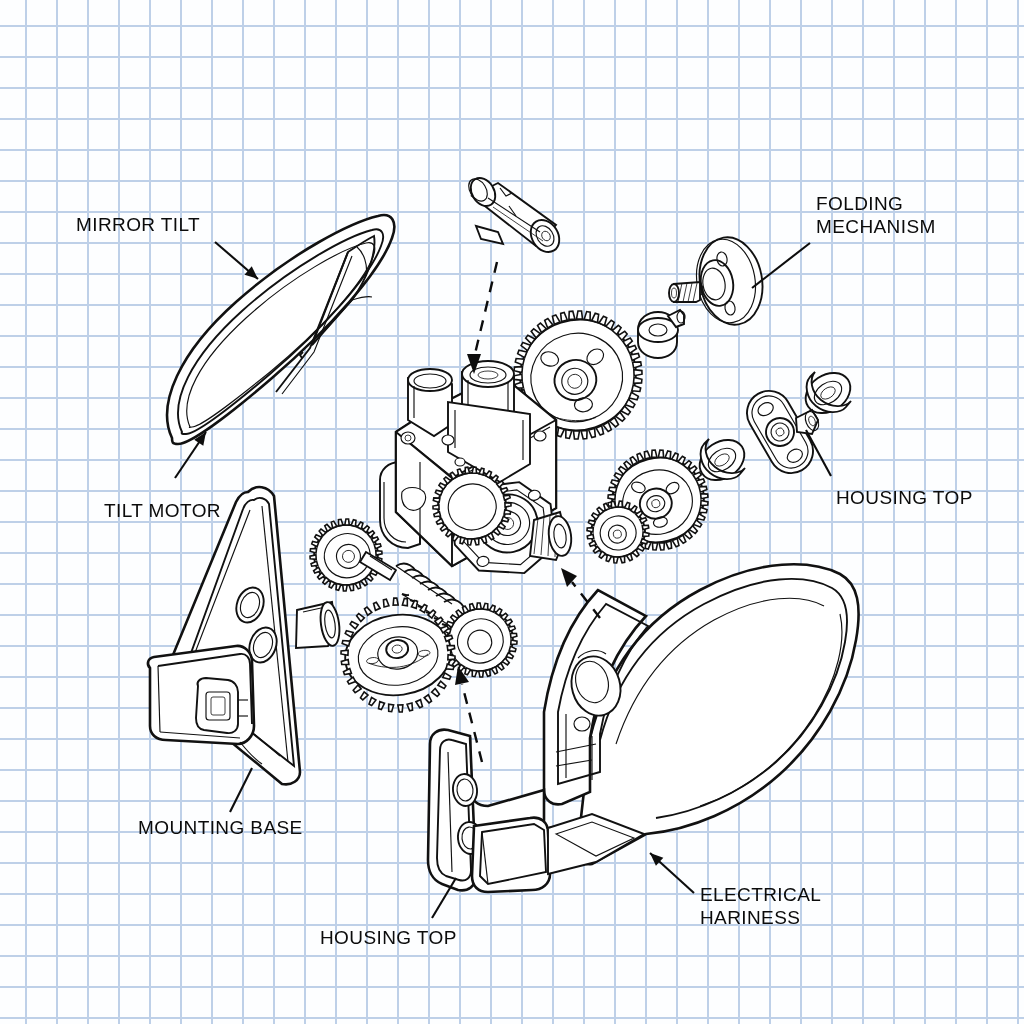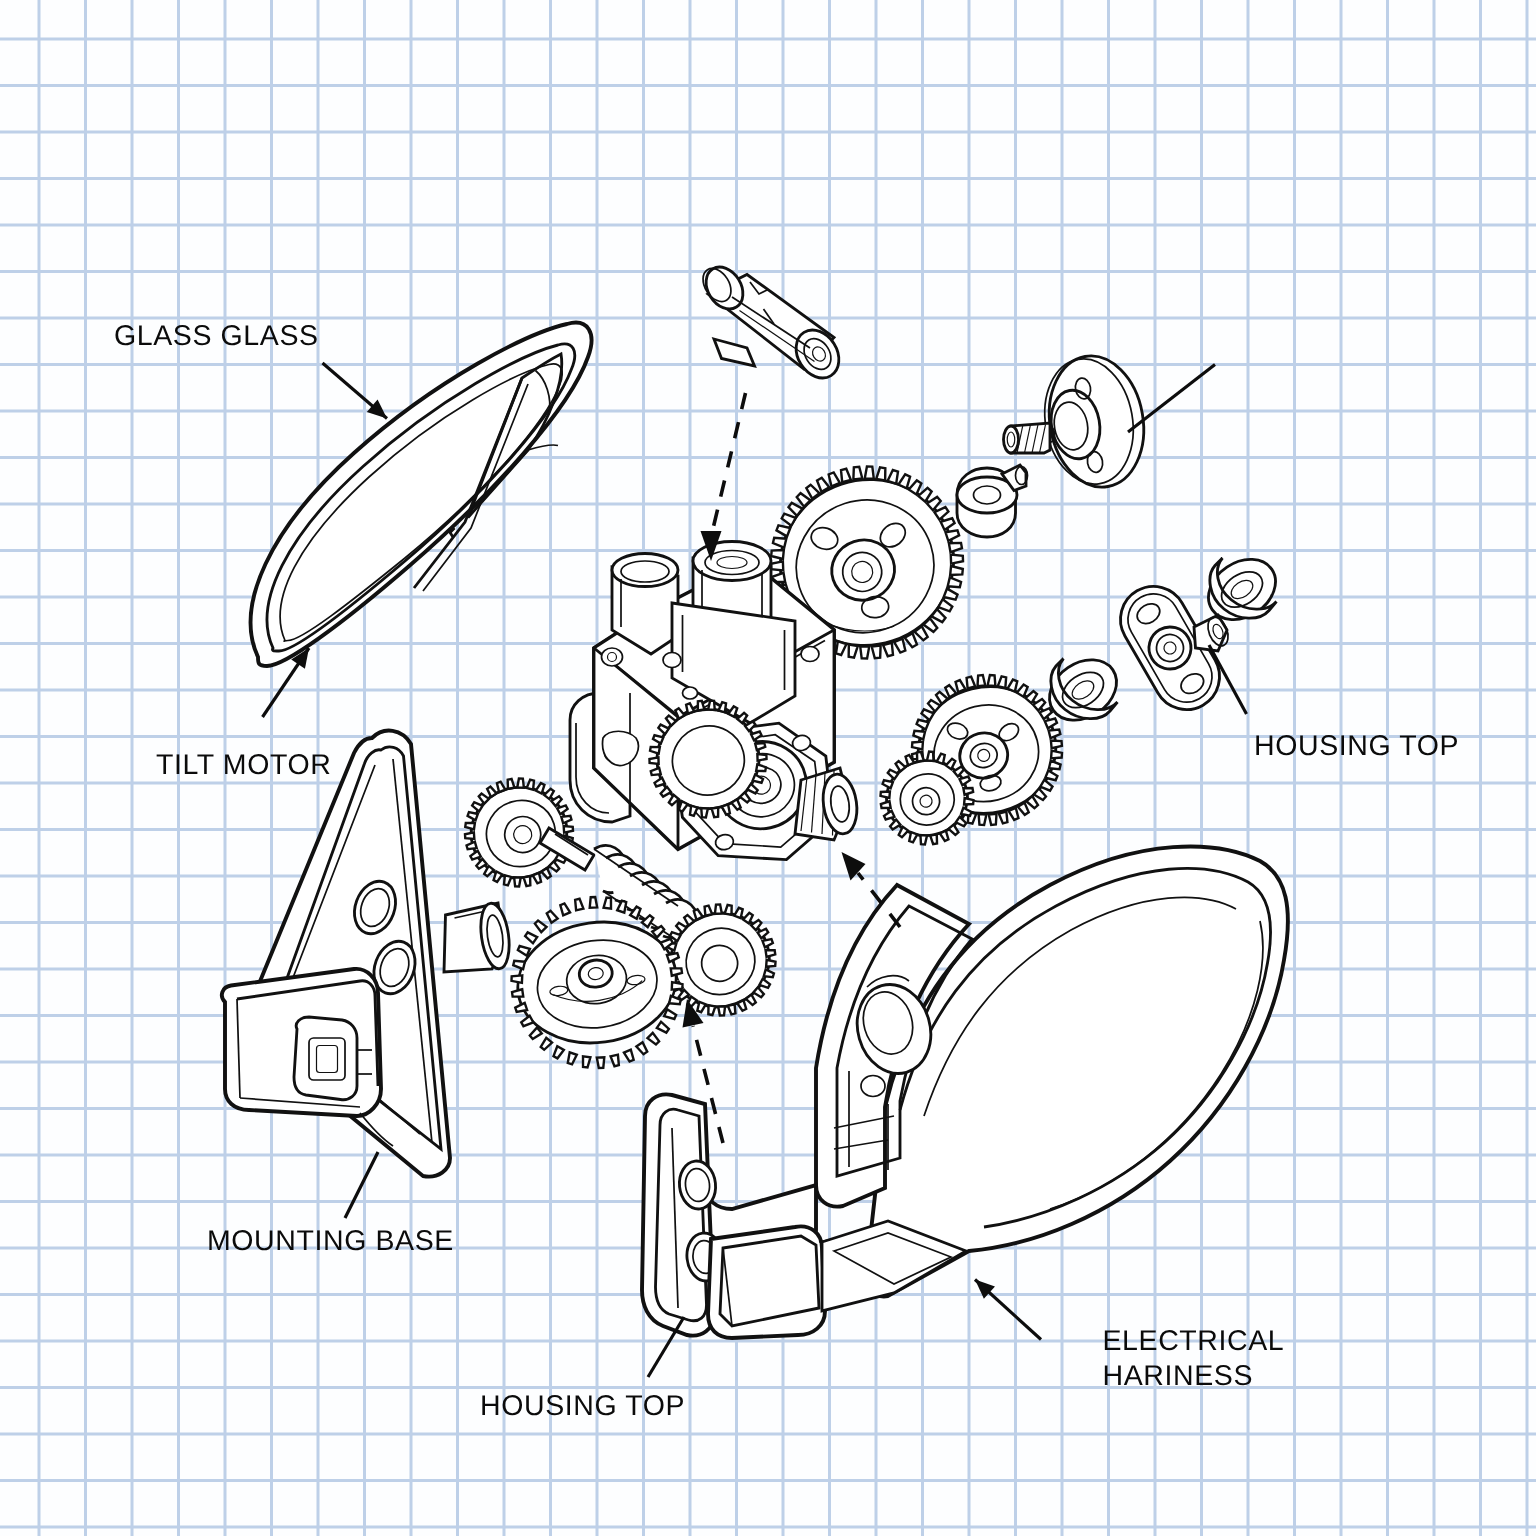--- a/index.html
+++ b/index.html
@@ -703,22 +703,24 @@
         <path d="M206,432 L203.29587034481145,445.8541576000828 L194.1739396413087,439.7067695172874 Z" fill="#0d0d0d"></path>
         <path class="lead" d="M831,476 L806,430"></path>
         <path class="lead" d="M230,812 L252,768"></path>
         <path class="lead" d="M432,918 L456,878"></path>
         <path class="lead" d="M694,893 L650,853"></path>
         <path d="M650,853 L663.318921321127,857.6750759182744 L655.9195205871675,865.8144167256298 Z" fill="#0d0d0d"></path>
       </g>
   </svg>
 
   <div id="label-layer">
-      <div class="lbl" style="left: 76px; top: 213px;">GLASS GLASS</div>
+      <div class="lbl" style="left: 76px; top: 213px;">MIRROR TILT</div>
+      <div class="lbl" style="left: 816px; top: 192px;">FOLDING
+MECHANISM</div>
       <div class="lbl" style="left: 104px; top: 499px;">TILT MOTOR</div>
       <div class="lbl" style="left: 836px; top: 486px;">HOUSING TOP</div>
       <div class="lbl" style="left: 138px; top: 816px;">MOUNTING BASE</div>
       <div class="lbl" style="left: 320px; top: 926px;">HOUSING TOP</div>
-      <div class="lbl" style="left: 700px; top: 883px; margin-left: 35px;">ELECTRICAL
+      <div class="lbl" style="left: 700px; top: 883px;">ELECTRICAL
 HARINESS</div>
     </div>
 
 </div>
 
 </body></html>

